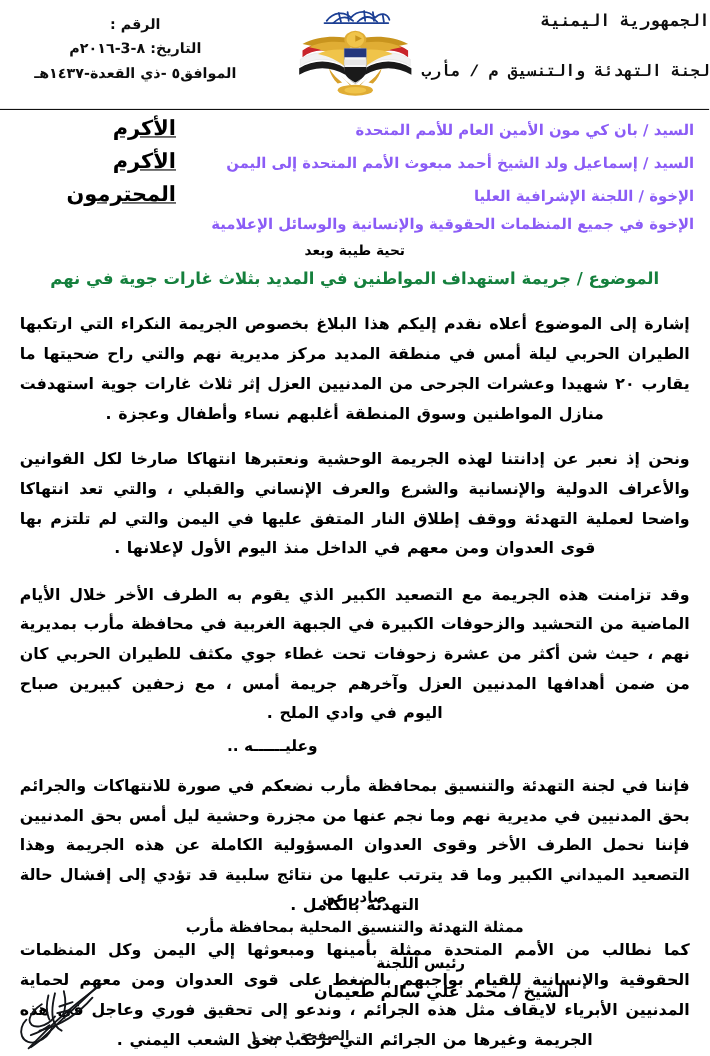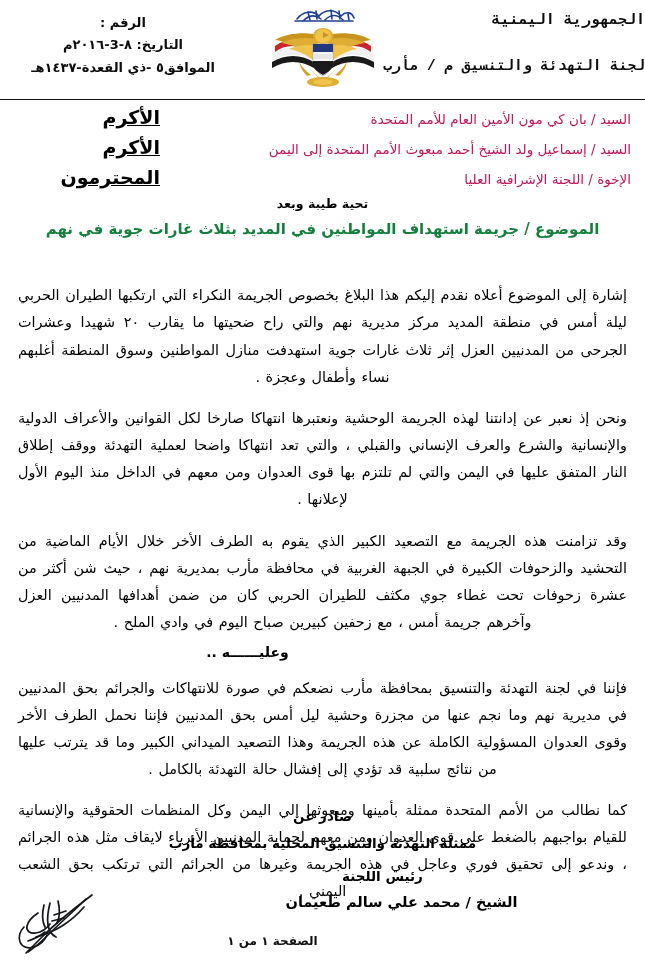--- a/index.html
+++ b/index.html
@@ -96,22 +96,22 @@
   }
   .addr-row {
     display: flex;
     justify-content: space-between;
     align-items: baseline;
     padding: 0 14px 0 0;
     margin-bottom: 8px;
   }
   .addr-main {
     font-size: 13.5px;
-    font-weight: normal;
-    color: #be185d;
+    font-weight: bold;
+    color: #8b5cf6;
     white-space: nowrap;
   }
   .addr-hon {
     font-size: 19px;
     font-weight: bold;
     color: #000;
     white-space: nowrap;
     width: 160px;
     text-align: right;
     direction: rtl;
@@ -141,21 +141,21 @@
   
   .body-block {
     position: absolute;
     top: 268px;
     right: 18px;
     left: 18px;
     direction: rtl;
   }
   .para {
     font-size: 14.4px;
-    font-weight: normal;
+    font-weight: bold;
     color: #000;
     line-height: 1.88;
     text-align: justify;
     text-align-last: center;
     margin-bottom: 8px;
     word-spacing: 1px;
   }
   .wa-alayh {
     font-size: 14px;
     font-weight: bold;
@@ -295,20 +295,24 @@
       <span class="addr-main">السيد /  بان كي مون  الأمين العام للأمم المتحدة</span>
       <span class="addr-hon">الأكرم</span>
     </div>
     <div class="addr-row">
       <span class="addr-main">السيد / إسماعيل ولد الشيخ أحمد مبعوث الأمم المتحدة إلى اليمن</span>
       <span class="addr-hon">الأكرم</span>
     </div>
     <div class="addr-row">
       <span class="addr-main">الإخوة / اللجنة الإشرافية العليا</span>
       <span class="addr-hon">المحترمون</span>
+    </div>
+    <div class="addr-row no-hon">
+      <span class="addr-main">الإخوة في جميع المنظمات الحقوقية والإنسانية والوسائل الإعلامية</span>
+      <span class="addr-hon"></span>
     </div>
 
     <div class="greeting">تحية طيبة وبعد</div>
     <div class="subject">الموضوع / جريمة استهداف المواطنين في المديد بثلاث غارات جوية في نهم</div>
   </div>
 
   <div class="body-block">
     <p class="para">إشارة إلى الموضوع أعلاه نقدم إليكم هذا البلاغ بخصوص الجريمة النكراء التي ارتكبها الطيران الحربي ليلة أمس في منطقة المديد مركز  مديرية نهم والتي راح ضحيتها ما يقارب ٢٠ شهيدا وعشرات الجرحى من المدنيين العزل إثر ثلاث غارات جوية استهدفت منازل المواطنين وسوق المنطقة أغلبهم نساء وأطفال وعجزة .</p>
     <p class="para">ونحن إذ نعبر عن إدانتنا لهذه الجريمة الوحشية ونعتبرها انتهاكا صارخا لكل القوانين والأعراف الدولية والإنسانية والشرع والعرف الإنساني والقبلي ، والتي تعد انتهاكا واضحا لعملية التهدئة ووقف إطلاق النار المتفق عليها في اليمن والتي لم تلتزم بها قوى العدوان ومن معهم في الداخل منذ اليوم الأول لإعلانها .</p>
     <p class="para">وقد تزامنت هذه الجريمة مع التصعيد  الكبير الذي يقوم به الطرف الأخر خلال الأيام الماضية من التحشيد  والزحوفات الكبيرة في الجبهة الغربية في محافظة مأرب بمديرية نهم ، حيث شن أكثر من عشرة زحوفات تحت غطاء جوي مكثف للطيران الحربي كان من ضمن أهدافها المدنيين العزل وآخرهم جريمة أمس ، مع زحفين كبيرين صباح اليوم في وادي الملح .</p>

